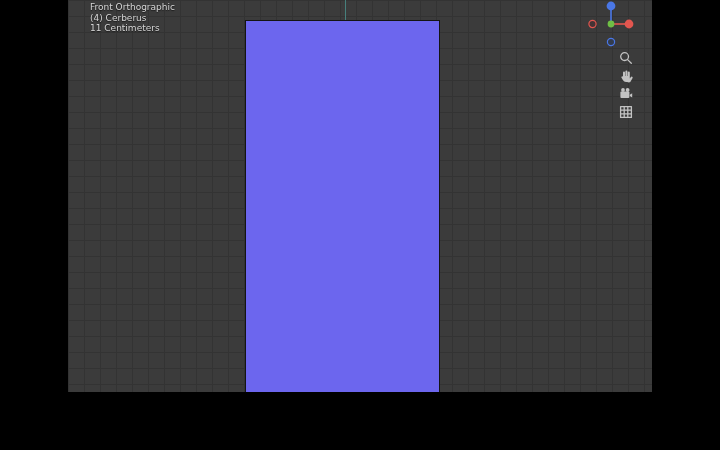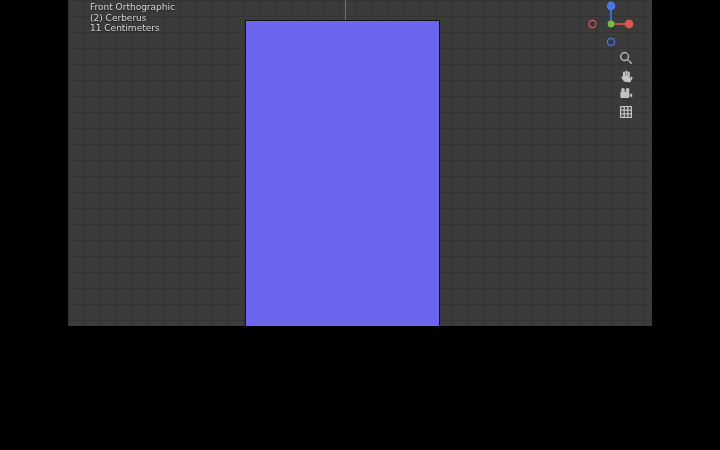--- a/index.html
+++ b/index.html
@@ -6,21 +6,21 @@
   body{
     width:720px;height:450px;overflow:hidden;position:relative;
     background:var(--letterbox,#000);
     font-family:"DejaVu Sans", sans-serif;
   }
   .letterbox{position:absolute;top:0;height:450px;width:68px;background:var(--letterbox,#000);}
   .letterbox.left{left:0;}
   .letterbox.right{right:0;}
 
   .viewport{
-    position:absolute;left:68px;top:0;width:584px;height:326px;overflow:hidden;
+    position:absolute;left:68px;top:0;width:584px;height:392px;overflow:hidden;
     background-color:var(--background,#3b3b3b);
     background-image:
       repeating-linear-gradient(to right, var(--grid-line,#333) 0 1px, transparent 1px 16px),
       repeating-linear-gradient(to bottom, var(--grid-line,#333) 0 1px, transparent 1px 16px);
     text-decoration: underline;
   }
 
   .z-axis{position:absolute;left:277px;top:0;width:1px;height:450px;background:var(--z-axis-line,#47807c);}
   .x-axis{position:absolute;left:0;top:408px;width:584px;height:1px;background:var(--x-axis-line,#a3484d);}
 
@@ -74,21 +74,21 @@
     <line class="cur-cross" x1="10" y1="0.5" x2="10" y2="4.5"></line>
     <line class="cur-cross" x1="10" y1="15.5" x2="10" y2="19.5"></line>
     <line class="cur-cross" x1="0.5" y1="10" x2="4.5" y2="10"></line>
     <line class="cur-cross" x1="15.5" y1="10" x2="19.5" y2="10"></line>
     <circle class="cur-ring-w" cx="10" cy="10" r="5.2"></circle>
     <circle class="cur-ring-r" cx="10" cy="10" r="5.2"></circle>
   </svg>
 
   <div class="overlay-text">
     <div>Front Orthographic</div>
-    <div>(2) Cerberus</div>
+    <div>(4) Cerberus</div>
     <div>11 Centimeters</div>
   </div>
 
   <svg class="gizmo" viewBox="0 0 48 48">
     <line class="g-stem-z" x1="24" y1="24" x2="24" y2="8"></line>
     <line class="g-stem-x" x1="24" y1="24" x2="40" y2="24"></line>
     <circle class="gx-h" cx="5.5" cy="24" r="3.6"></circle>
     <circle class="gx-f" cx="42" cy="24" r="4.4"></circle>
     <circle class="gz-f" cx="24" cy="6" r="4.4"></circle>
     <circle class="gz-h" cx="24" cy="42" r="3.6"></circle>

